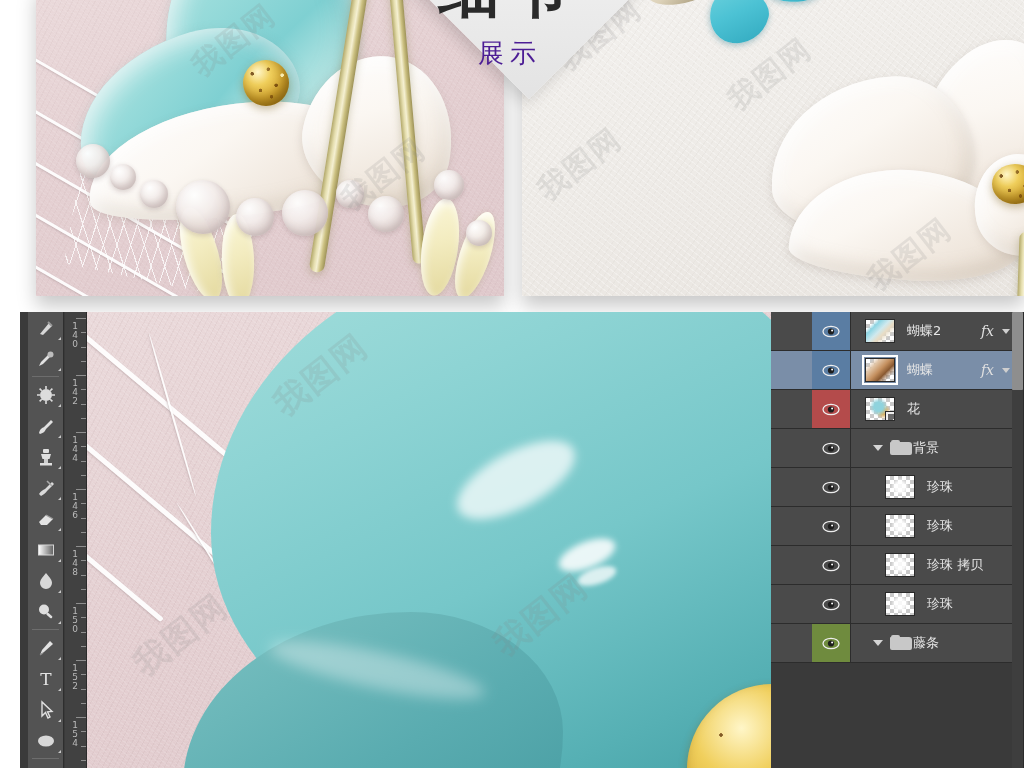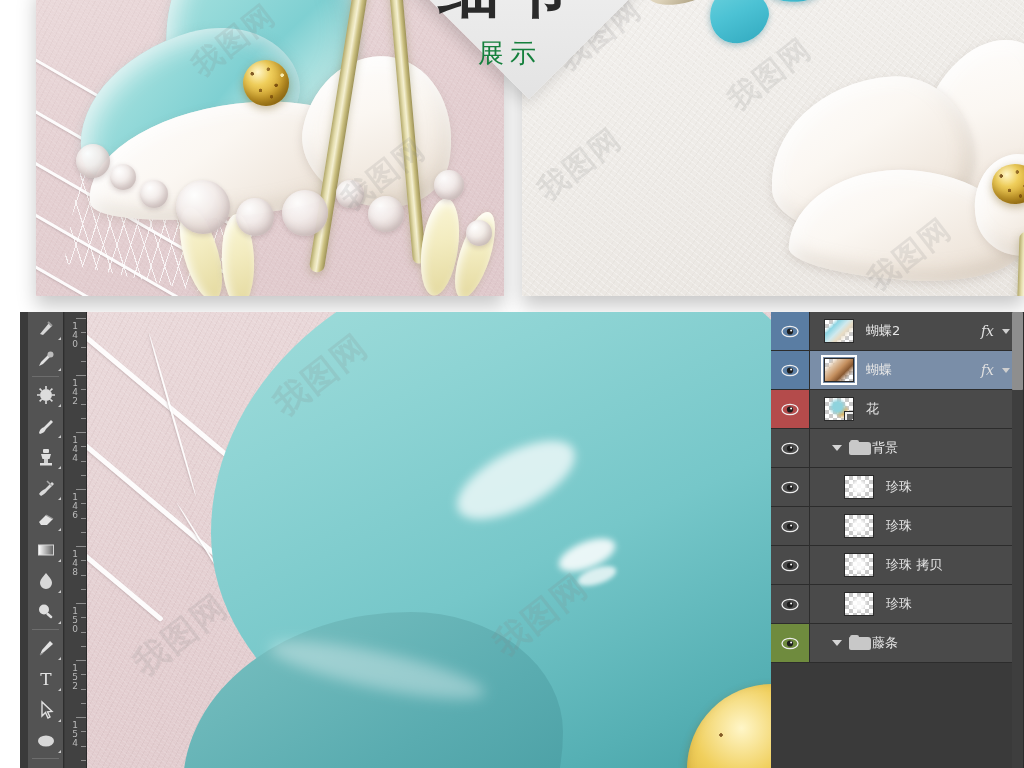--- a/index.html
+++ b/index.html
@@ -120,21 +120,21 @@
   #title-block{
     position:absolute; left:330px; top:-46px; width:360px;
     text-align:center; pointer-events:none;
   }
   #title-main{
     font-size:62px; font-weight:bold; color:#2a2a2a;
     letter-spacing:10px; line-height:70px;
     font-family:"DejaVu Sans","Liberation Sans",sans-serif;
   }
   #title-sub{
-    font-size:26px; color:#15803d; letter-spacing:6px; margin-top:12px;
+    font-size:26px; color:#4c1d95; letter-spacing:6px; margin-top:12px;
     font-family:"DejaVu Sans","Liberation Sans",sans-serif;
   }
   .wm{
     position:absolute; color:rgba(130,130,130,.16);
     font-size:30px; font-weight:bold; transform:rotate(-38deg);
     letter-spacing:2px; white-space:nowrap; pointer-events:none;
     font-family:"DejaVu Sans","Liberation Sans",sans-serif;
   }
 
   
@@ -183,21 +183,21 @@
     background:linear-gradient(155deg,#a8e0dd 0%,#8ed4d4 28%,#76c7c9 55%,#56b0b4 80%,#3d9aa0 100%);
   }
 
   
   #ps-layers{
     position:absolute; left:751px; top:0; width:253px; height:456px;
     background:#3a3a3a;
   }
   .layer-row{
     position:relative; height:39px; display:flex; align-items:center;
-    border-bottom:1px solid #2c2c2c; background:#4a4a4a; color:#e6e6e6;
+    border-bottom:1px solid #2c2c2c; background:#4a4a4a; color:#e6e6e6;padding-left:41px;
   }
   .layer-row.selected{ background:#7a8ea8; }
   .eye-cell{
     width:39px; height:100%; display:flex; align-items:center; justify-content:center;
     border-right:1px solid #2c2c2c; background:#4a4a4a;
   }
   .eye-blue{ background:#5a7da3 !important; }
   .eye-red{ background:#b44b4b !important; }
   .eye-green{ background:#6f8b3e !important; }
   .eye-gray{ background:#4a4a4a !important; }

